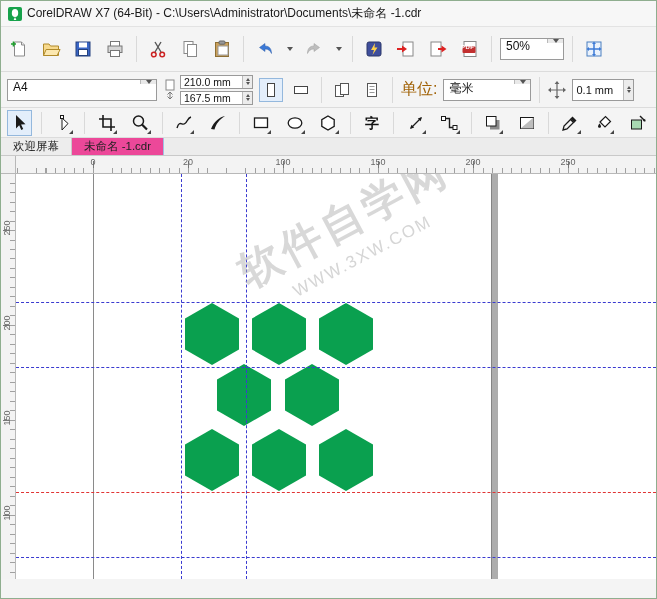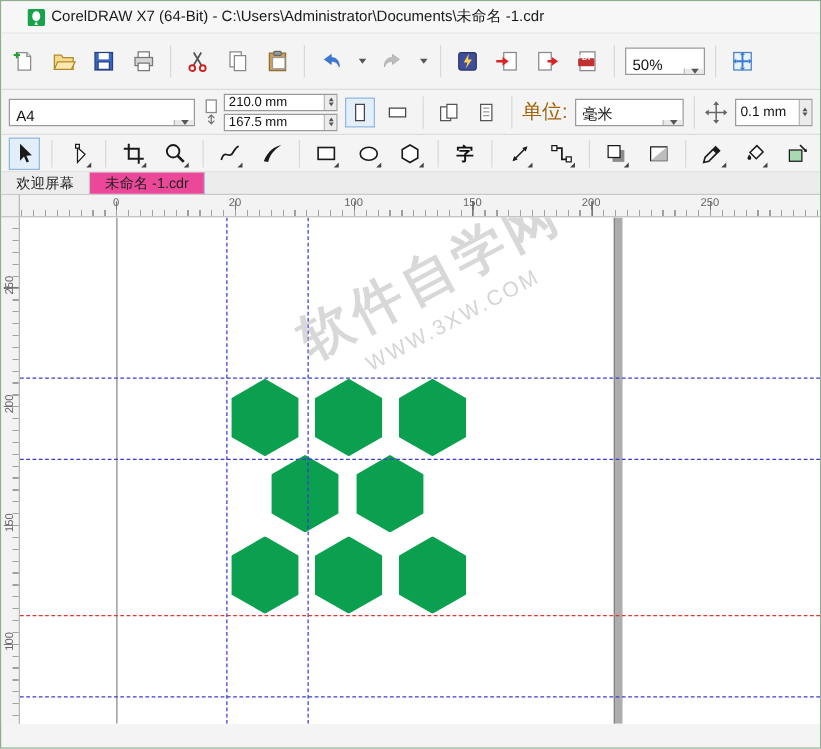--- a/index.html
+++ b/index.html
@@ -1,45 +1,45 @@
 <!DOCTYPE html>
 <html><head>
 <meta charset="utf-8">
 <style>
   * { box-sizing: border-box; margin: 0; padding: 0; }
   body { font-family: "Liberation Sans", "DejaVu Sans", sans-serif; background: #ccc; }
   .app { width: 657px; height: 599px; border: 1px solid #8fae8f; background: #f4f4f4; overflow: hidden; position: relative; }
 
   
-  .titlebar { height: 26px; background: #f7f7f7; display: flex; align-items: center; padding: 0 21px; gap: 5px; border-bottom: 1px solid #e3e3e3; text-align: right; }
+  .titlebar { height: 26px; background: #f7f7f7; display: flex; align-items: center; padding: 0 7px; gap: 5px; border-bottom: 1px solid #e3e3e3; text-align: right; }
   .titlebar .title-text { font-size: 12px; color: #1a1a1a; white-space: nowrap; }
 
   
   .menubar { height: 23px; background: #f7f7f7; display: flex; align-items: center; padding: 0 4px; border-bottom: 1px solid #e0e0e0; }
   .menu-item { font-size: 12px; color: #222; padding: 3px 8px; cursor: default; }
 
   
   .bar { display: flex; align-items: center; background: #f4f4f4; border-bottom: 1px solid #dcdcdc; }
   .std { height: 45px; padding: 0 5px; gap: 6px; }
   .tbtn { width: 26px; height: 26px; border: none; background: transparent; display: flex; align-items: center; justify-content: center; position: relative; padding: 0; }
   .dd { width: 11px; height: 26px; border: none; background: transparent; display: flex; align-items: center; justify-content: center; padding: 0; }
   .tri-dn { width: 0; height: 0; border-left: 3.5px solid transparent; border-right: 3.5px solid transparent; border-top: 4px solid #555; }
   .sep { width: 1px; height: 26px; background: #d9d9d9; margin: 0 2px; }
   .pdf-label { position: absolute; left: 4px; top: 8px; font-size: 6px; font-weight: bold; color: #fff; letter-spacing: .5px; }
 
-  .combo { height: 22px; background: #fff; border: 1px solid #9a9a9a; display: flex; align-items: flex-end; }
+  .combo { height: 22px; background: #fff; border: 1px solid #9a9a9a; display: flex; align-items: flex-start; }
   .combo-val { flex: 1; font-size: 12px; color: #111; display: flex; align-items: center; padding: 0 5px; overflow: hidden; white-space: nowrap; }
   .cbtn { width: 16px; background: #e9e9e9; border-left: 1px solid #b9b9b9; display: flex; align-items: center; justify-content: center; }
 
   
   .prop { height: 36px; padding: 0 6px; gap: 6px; }
   .lbl { font-size: 16px; color: #a16207; white-space: nowrap; }
   .dimgroup { display: flex; align-items: center; gap: 3px; }
   .dimcol { display: flex; flex-direction: column; gap: 2px; }
-  .spin { height: 14px; width: 91px; background: #fff; border: 1px solid #9a9a9a; display: flex; align-items: stretch; }
+  .spin { height: 14px; width: 73px; background: #fff; border: 1px solid #9a9a9a; display: flex; align-items: stretch; }
   .spin .v { flex: 1; font-size: 10.5px; color: #111; display: flex; align-items: center; padding: 0 3px; white-space: nowrap; overflow: hidden; }
   .sarr { width: 10px; background: #ececec; border-left: 1px solid #bbb; display: flex; flex-direction: column; align-items: center; justify-content: center; gap: 1px; }
   .u { width: 0; height: 0; border-left: 2.5px solid transparent; border-right: 2.5px solid transparent; border-bottom: 3px solid #555; }
   .d { width: 0; height: 0; border-left: 2.5px solid transparent; border-right: 2.5px solid transparent; border-top: 3px solid #555; }
   .pbtn { width: 24px; height: 24px; border: 1px solid transparent; background: transparent; display: flex; align-items: center; justify-content: center; padding: 0; }
   .pbtn.active { border: 1px solid #94b8dd; background: #e3eefb; }
   .spin.nudge { width: 62px; height: 22px; }
   .spin.nudge .v { font-size: 11px; text-align: right; }
 
   

